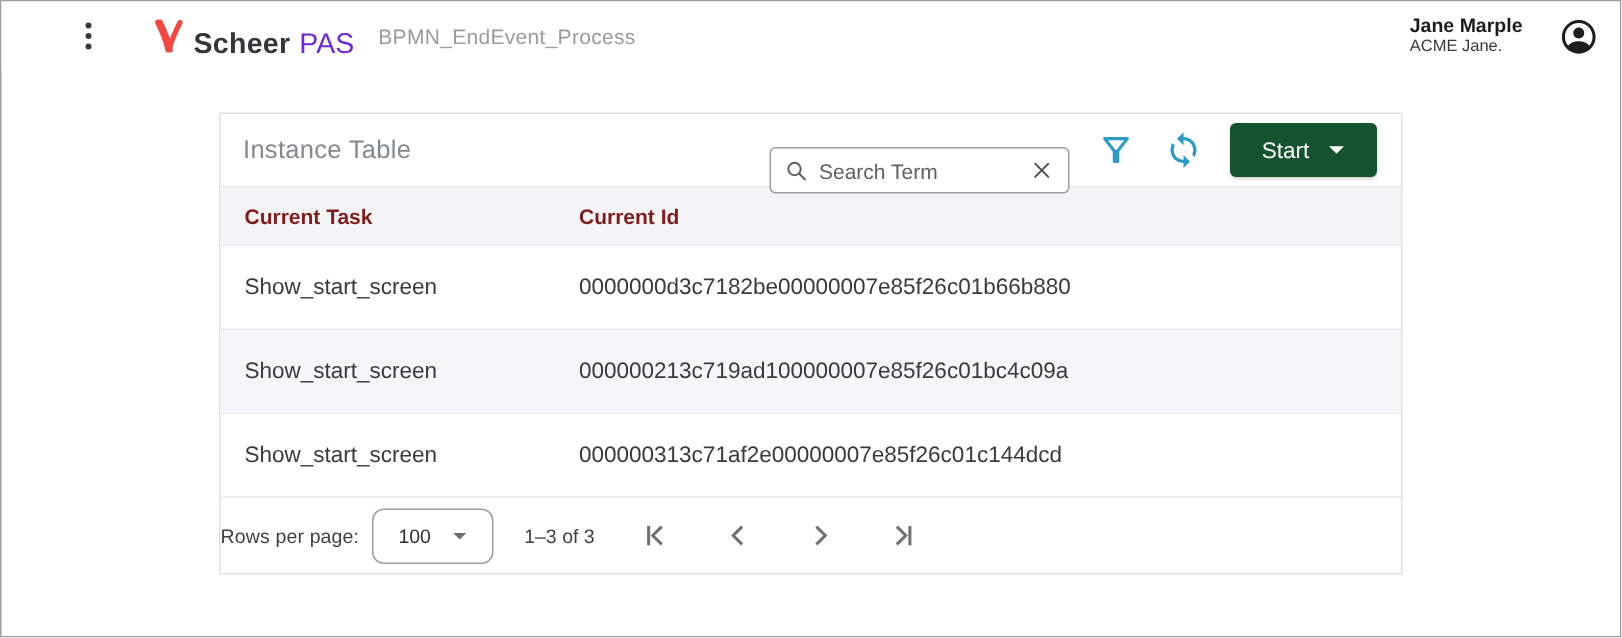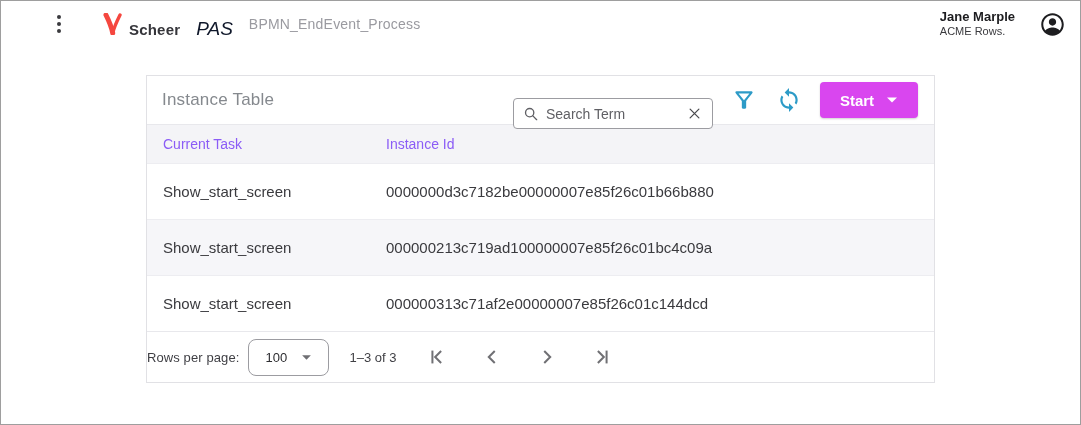--- a/index.html
+++ b/index.html
@@ -29,22 +29,22 @@
     display: flex; flex-direction: column;
     align-items: center; justify-content: center;
     gap: 3px; cursor: pointer;
   }
   .kebab i {
     width: 4px; height: 4px; border-radius: 50%;
     background: #3a3a3e; display: block;
   }
   .brand { display: flex; align-items: baseline; margin-left: 34px; }
   .brand svg { align-self: center; margin-right: 6px; }
-  .brand-name { font-size: 15px; font-weight: bold; color: #35353a; letter-spacing: 0.2px; margin-top: 12px; }
-  .brand-suffix { font-size: 19px; color: #0f172a; margin-left: 16px; font-style: italic; }
+  .brand-name { font-size: 19px; font-weight: bold; color: #35353a; letter-spacing: 0.2px; margin-top: 12px; }
+  .brand-suffix { font-size: 19px; color: #6d28d9; margin-left: 6px; }
   .breadcrumb { font-size: 14px; color: #9a9aa0; margin-left: 16px; letter-spacing: 0.2px; text-align: center; }
   .header-spacer { flex: 1; }
   .user-block { text-align: left; margin-right: 24px; line-height: 1.25; }
   .user-name { font-size: 13px; font-weight: bold; color: #1c1c1f; }
   .user-company { font-size: 11px; color: #3a3a3e; }
   .avatar { width: 27px; height: 27px; color: #1d1d20; cursor: pointer; }
 
   
   .card {
     width: 789px;
@@ -77,35 +77,35 @@
   .clear-btn { width: 18px; height: 18px; cursor: pointer; display: flex; align-items: center; justify-content: center; }
   .icon-btn {
     width: 28px; height: 28px; margin-left: 17px;
     display: flex; align-items: center; justify-content: center;
     cursor: pointer; background: none; border: none; padding: 0;
   }
   .start-btn {
     margin-left: 17px;
     width: 98px; height: 36px;
     border: none; border-radius: 4px;
-    background: #d946ef;
+    background: #14532d;
     color: #ffffff; font-family: "Liberation Sans", sans-serif;
-    font-size: 15px; font-weight: bold;
+    font-size: 15px; font-weight: normal;
     display: flex; align-items: center; justify-content: center;
     gap: 12px; cursor: pointer;
     box-shadow: 0 1px 2px rgba(0,0,0,0.18);
   }
 
   
   .thead {
     display: flex; align-items: center;
     height: 39px;
     background: #f4f4f7;
     border-top: 1px solid #e8e8ec;
-    font-size: 14px; font-weight: normal; color: #8b5cf6;
+    font-size: 14px; font-weight: bold; color: #7f1d1d;
   }
   .t-row {
     display: flex; align-items: center;
     height: 56px;
     font-size: 15px; color: #3a3a3e;
     border-top: 1px solid #ededf1;
     cursor: pointer;
   }
   .t-row.alt { background: #f6f6f9; }
   .col-task { width: 239px; padding-left: 16px; flex: none; }
@@ -157,21 +157,21 @@
       <span class="brand-name">Scheer</span>
       <span class="brand-suffix">PAS</span>
     </div>
 
     <span class="breadcrumb">BPMN_EndEvent_Process</span>
 
     <div class="header-spacer"></div>
 
     <div class="user-block">
       <div class="user-name">Jane Marple</div>
-      <div class="user-company">ACME Rows.</div>
+      <div class="user-company">ACME Jane.</div>
     </div>
     <svg class="avatar" viewBox="0 0 24 24">
       <path fill="currentColor" d="M12 2C6.48 2 2 6.48 2 12s4.48 10 10 10 10-4.48 10-10S17.52 2 12 2zm0 1.8c4.53 0 8.2 3.67 8.2 8.2 0 4.53-3.67 8.2-8.2 8.2-4.53 0-8.2-3.67-8.2-8.2 0-4.53 3.67-8.2 8.2-8.2zm0 2.7c-1.8 0-3.25 1.45-3.25 3.25S10.2 13 12 13s3.25-1.45 3.25-3.25S13.8 6.5 12 6.5zm0 8.1c-2.17 0-6.06 1.08-6.35 3.25 1.47 1.9 3.76 3.02 6.35 3.02s4.88-1.12 6.35-3.02c-.29-2.17-4.18-3.25-6.35-3.25z"></path>
     </svg>
   </div>
 
   <div class="card">
 
     <div class="card-toolbar">
       <div class="card-title">Instance Table</div>
@@ -204,21 +204,21 @@
       <button class="start-btn">
         <span>Start</span>
         <svg width="12" height="8" viewBox="0 0 12 8">
           <path d="M1 1.5 L6 6.5 L11 1.5 Z" fill="#ffffff"></path>
         </svg>
       </button>
     </div>
 
     <div class="thead">
       <div class="col-task">Current Task</div>
-      <div class="col-id">Instance Id</div>
+      <div class="col-id">Current Id</div>
     </div>
 
     <div class="t-row">
       <div class="col-task">Show_start_screen</div>
       <div class="col-id">0000000d3c7182be00000007e85f26c01b66b880</div>
     </div>
     <div class="t-row alt">
       <div class="col-task">Show_start_screen</div>
       <div class="col-id">000000213c719ad100000007e85f26c01bc4c09a</div>
     </div>

